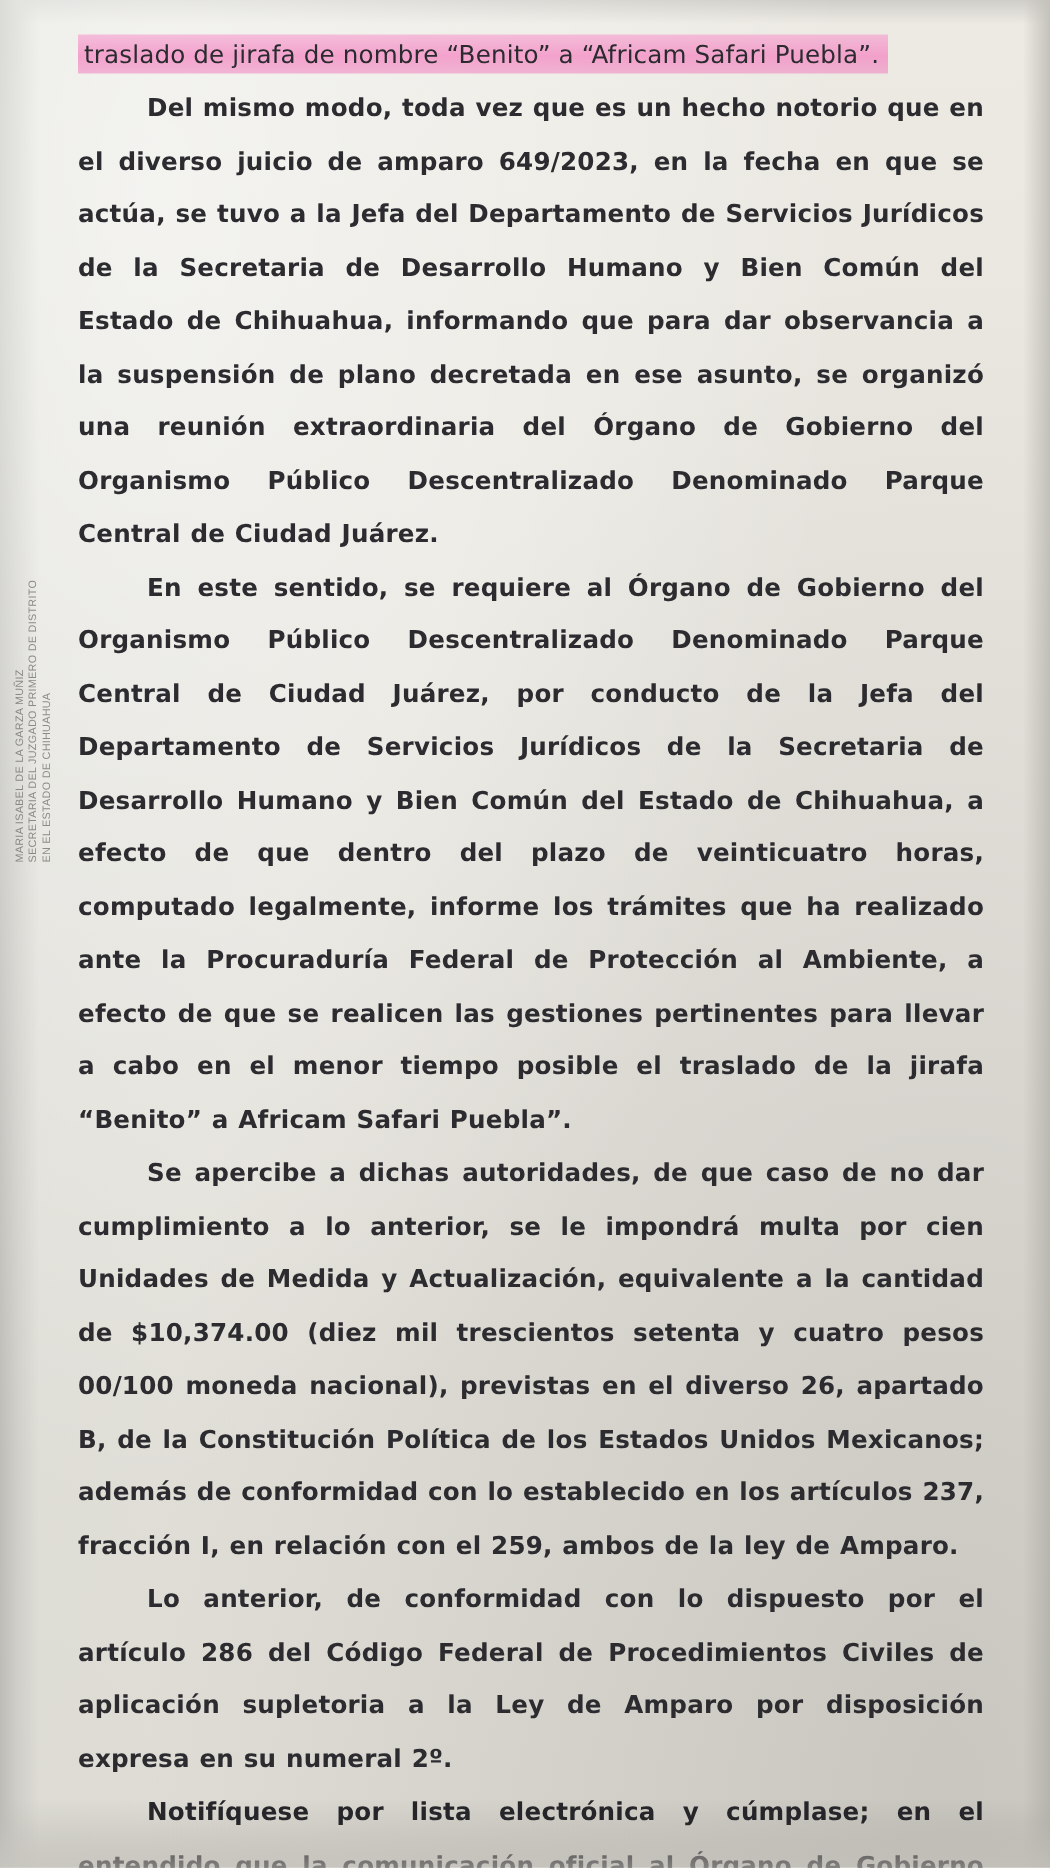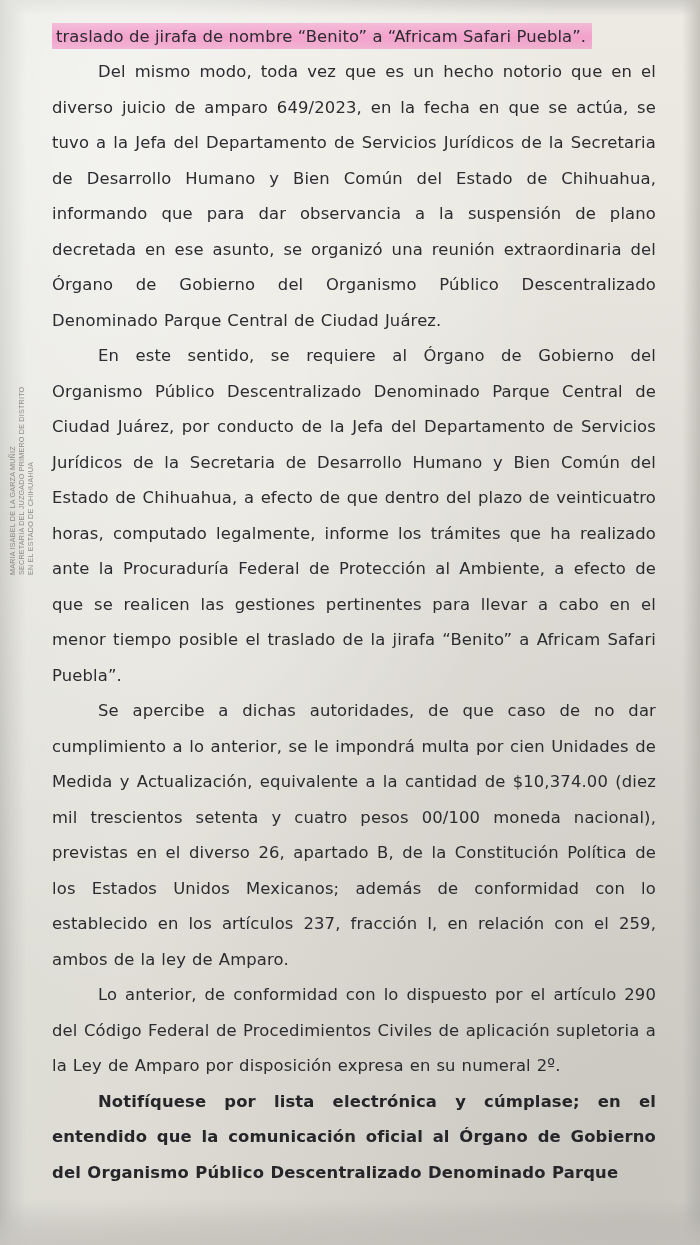--- a/index.html
+++ b/index.html
@@ -72,21 +72,21 @@
   p.para {
     margin: 0 0 0 0;
     color: #2c2c30;
     font-size: 16.4px;
     line-height: 35.5px;
     text-align: justify;
     text-justify: inter-word;
     letter-spacing: 0.15px;
     word-spacing: 0.6px;
     text-indent: 46px;
-    font-weight: 400;
+    font-weight: 700;
     -webkit-font-smoothing: antialiased;
   }
   p.para + p.para { }
 
   .highlight-line {
     display: block;
     position: relative;
     margin: 0 0 2px 0;
   }
   .hl-text {
@@ -151,20 +151,20 @@
 
   <div class="content">
 
     <div class="highlight-line">
       <span class="hl-text">traslado de jirafa de nombre “Benito” a “Africam Safari Puebla”.</span>
     </div>
 
     <p class="para">Del mismo modo, toda vez que es un hecho notorio que en el diverso juicio de amparo 649/2023, en la fecha en que se actúa, se tuvo a la Jefa del Departamento de Servicios Jurídicos de la Secretaria de Desarrollo Humano y Bien Común del Estado de Chihuahua, informando que para dar observancia a la suspensión de plano decretada en ese asunto, se organizó una reunión extraordinaria del Órgano de Gobierno del Organismo Público Descentralizado Denominado Parque Central de Ciudad Juárez.</p>
     <p class="para">En este sentido, se requiere al Órgano de Gobierno del Organismo Público Descentralizado Denominado Parque Central de Ciudad Juárez, por conducto de la Jefa del Departamento de Servicios Jurídicos de la Secretaria de Desarrollo Humano y Bien Común del Estado de Chihuahua, a efecto de que dentro del plazo de veinticuatro horas, computado legalmente, informe los trámites que ha realizado ante la Procuraduría Federal de Protección al Ambiente, a efecto de que se realicen las gestiones pertinentes para llevar a cabo en el menor tiempo posible el traslado de la jirafa “Benito” a Africam Safari Puebla”.</p>
     <p class="para">Se apercibe a dichas autoridades, de que caso de no dar cumplimiento a lo anterior, se le impondrá multa por cien Unidades de Medida y Actualización, equivalente a la cantidad de $10,374.00 (diez mil trescientos setenta y cuatro pesos 00/100 moneda nacional), previstas en el diverso 26, apartado B, de la Constitución Política de los Estados Unidos Mexicanos; además de conformidad con lo establecido en los artículos 237, fracción I, en relación con el 259, ambos de la ley de Amparo.</p>
-    <p class="para">Lo anterior, de conformidad con lo dispuesto por el artículo 290 del Código Federal de Procedimientos Civiles de aplicación supletoria a la Ley de Amparo por disposición expresa en su numeral 2º.</p>
+    <p class="para">Lo anterior, de conformidad con lo dispuesto por el artículo 286 del Código Federal de Procedimientos Civiles de aplicación supletoria a la Ley de Amparo por disposición expresa en su numeral 2º.</p>
     <p class="para bold-para">Notifíquese por lista electrónica y cúmplase; en el entendido que la comunicación oficial al Órgano de Gobierno del Organismo Público Descentralizado Denominado Parque</p>
 
   </div>
 
   <div class="edge-bottom"></div>
   <div class="fade-bottom"></div>
 </div>
 
 </body></html>

